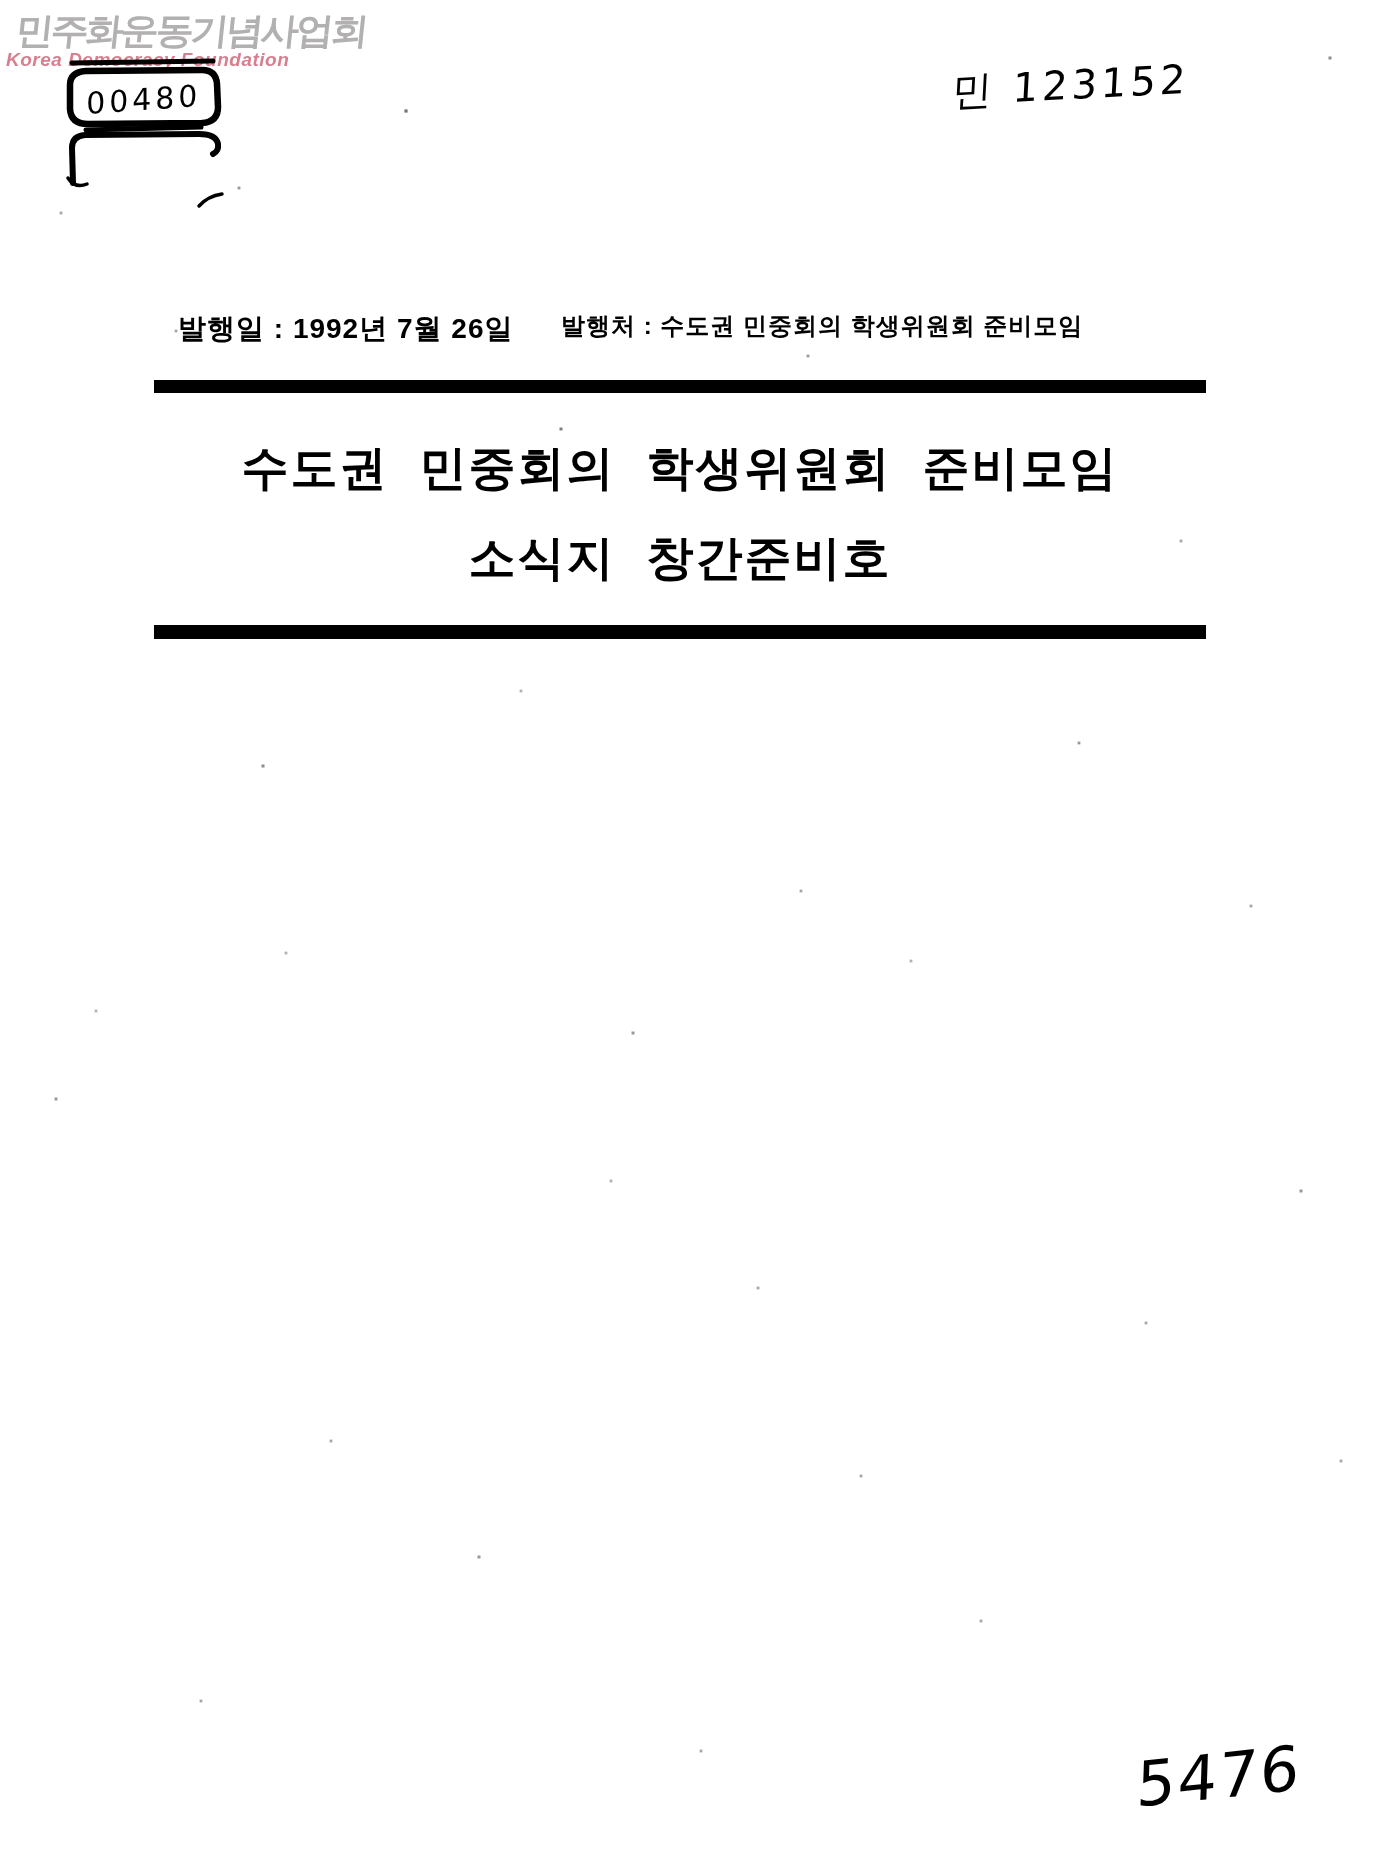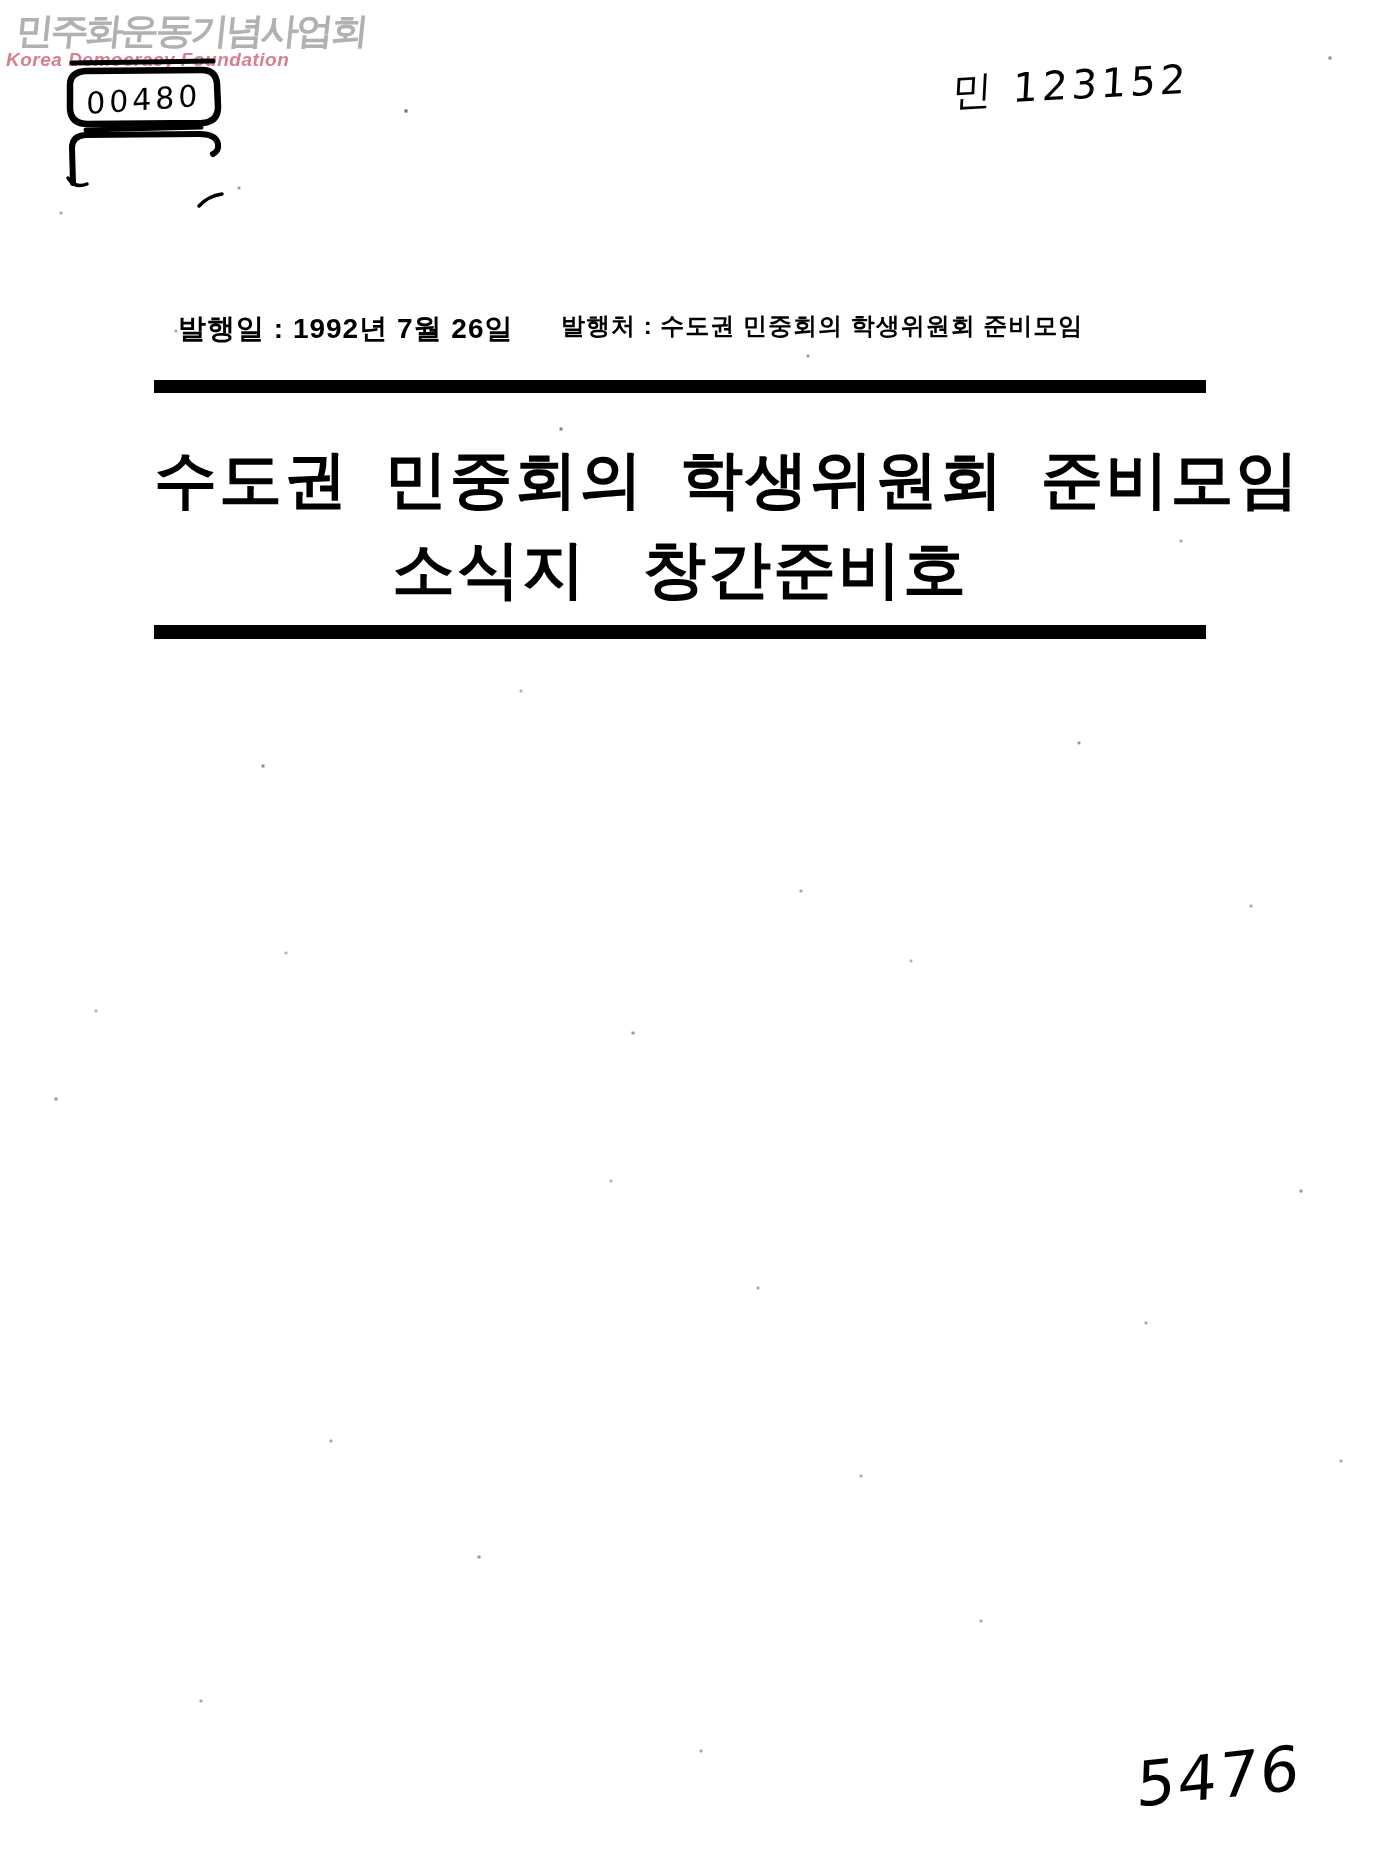--- a/index.html
+++ b/index.html
@@ -110,27 +110,27 @@
     top: 0;
     width: 1052px;
     height: 660px;
     text-align: center;
   }
   .title-line {
     position: absolute;
     left: 0;
     width: 100%;
     font-weight: bold;
-    font-size: 63px;
+    font-size: 47px;
     letter-spacing: 2px;
     word-spacing: 16px;
     white-space: nowrap;
   }
   .title-line1 { top: 437px; }
-  .title-line2 { top: 527px; font-family: Liberation Mono, monospace; }
+  .title-line2 { top: 527px; }
 
   
   .page-code {
     position: absolute;
     left: 1136px;
     top: 1740px;
     font-size: 62px;
     letter-spacing: 2px;
     transform: rotate(-6deg) skewX(-8deg);
     font-family: "DejaVu Sans", sans-serif;

